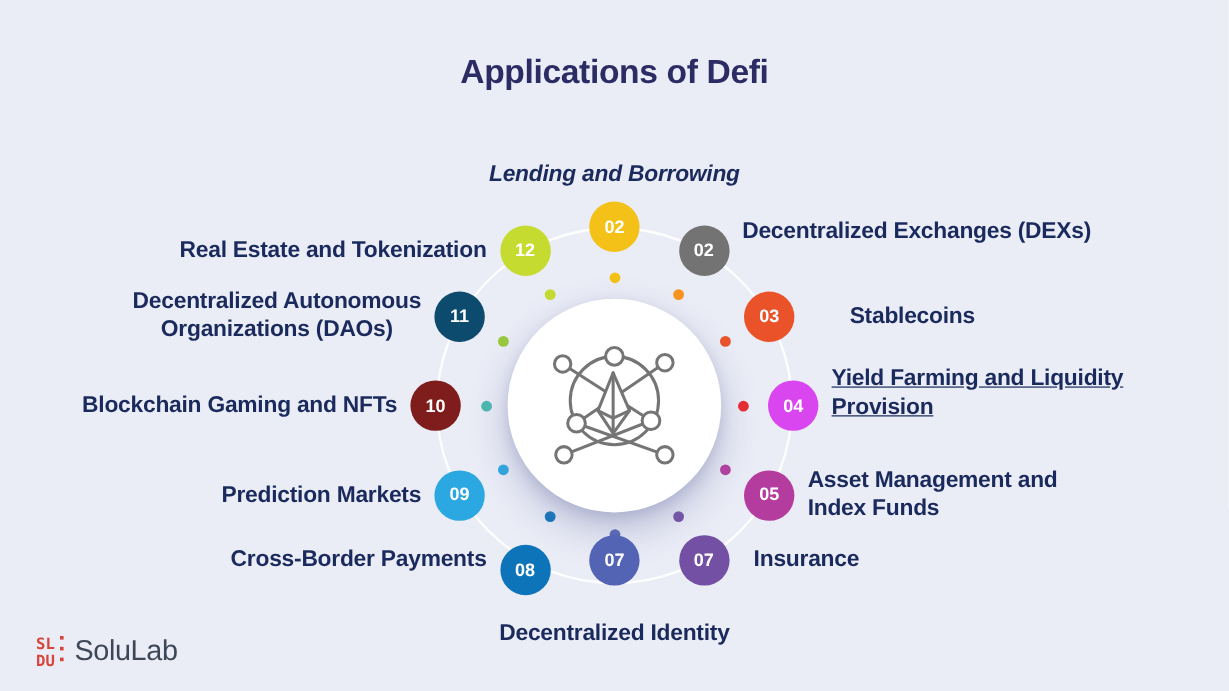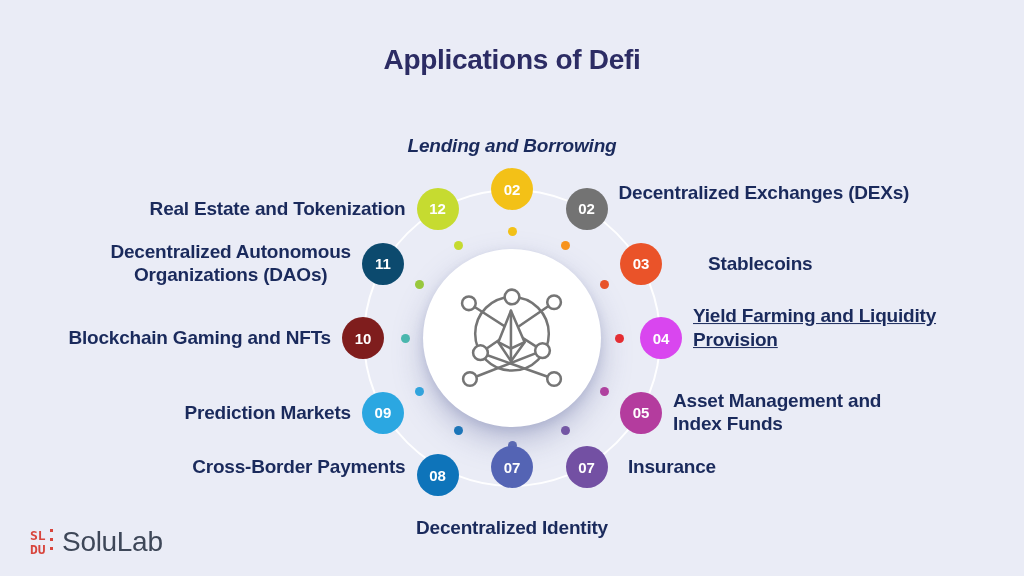--- a/index.html
+++ b/index.html
@@ -40,21 +40,21 @@
     white-space:pre-line;line-height:1.26;width:max-content;letter-spacing:-.2px;
   }
   .ring-label.top{transform:translate(-50%,-100%);text-align:center;font-style:italic;}
   .ring-label.bottom{transform:translate(-50%,0);text-align:center;}
   .ring-label.right{transform:translate(0,-50%);text-align:left;}
   .ring-label.left{transform:translate(-100%,-50%);text-align:center;}
   .logo{
     position:absolute;left:30px;bottom:18px;display:flex;align-items:center;gap:7px;z-index:4;
   }
   .logo-text{
-    font-size:28px;color:#3e4758;font-weight:400;letter-spacing:-.3px;
+    font-size:24px;color:#3e4758;font-weight:400;letter-spacing:-.3px;
   }
 </style>
 </head>
 <body>
 
 <div class="canvas">
 
   <h1 class="title">Applications of Defi</h1>
 
   <div class="ring-line"></div>

